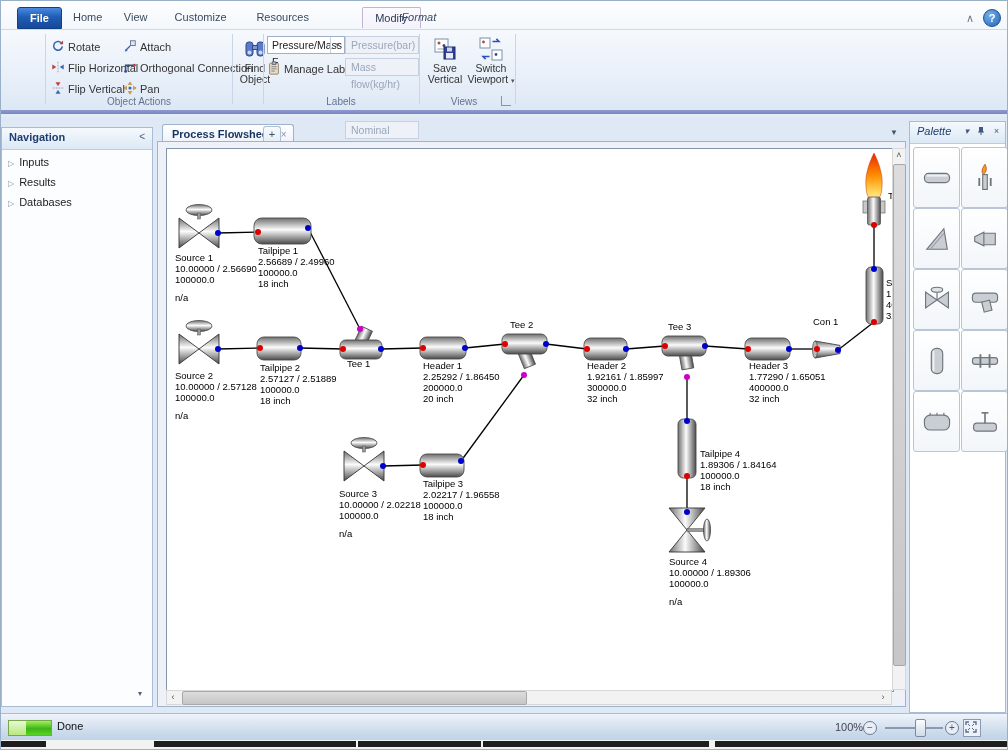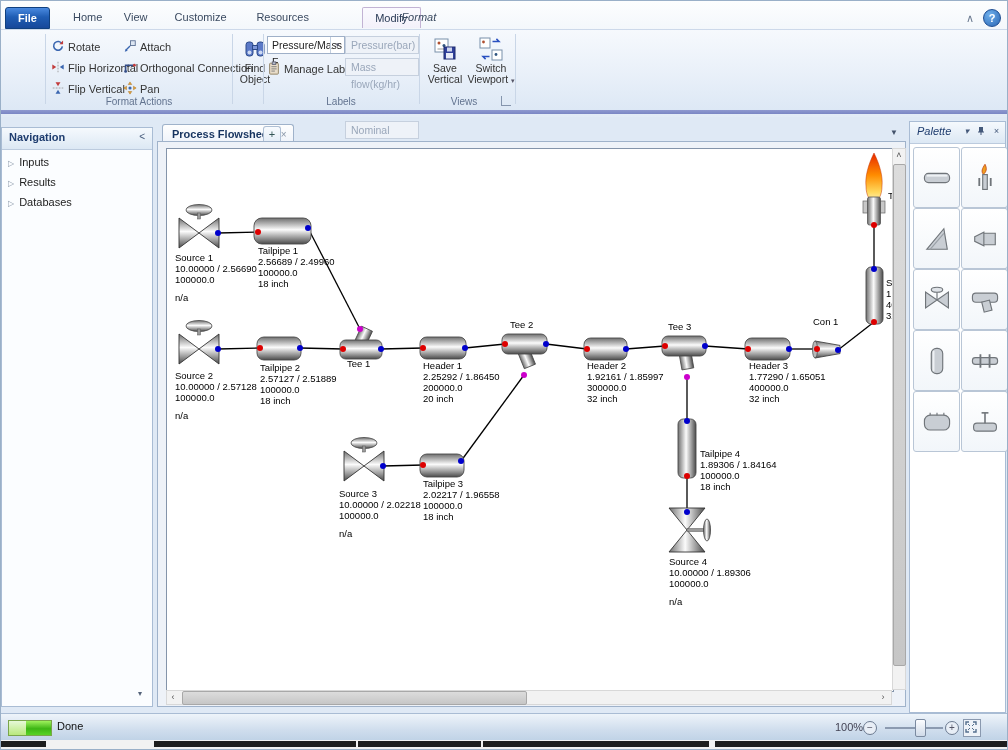--- a/index.html
+++ b/index.html
@@ -91,21 +91,21 @@
   #bottom-strip{position:absolute;left:0;top:739px;width:1008px;height:11px;background:#f2f2f2;}
   .bseg{position:absolute;top:1px;height:6px;background:#1e1e1e;}
 </style>
 </head>
 <body>
 
 <div id="app">
 
   <div id="ribbon">
     <div id="tab-row">
-        <div class="rtab file" style="left: 4px; padding-left: 12px;">File</div>
+        <div class="rtab file" style="left: 16px; padding-left: 12px;">File</div>
         <div class="rtab" style="left: 60px;">Home</div>
         <div class="rtab" style="left: 110.8px;">View</div>
         <div class="rtab" style="left: 161.6px;">Customize</div>
         <div class="rtab" style="left: 243.4px;">Resources</div>
         <div class="rtab active" style="left: 325.2px;">Modify</div>
         <div class="rtab" style="left: 388.4px; font-style: italic;">Format</div>
       </div>
     <div id="ribbon-body">
       <div class="vsep" style="left:44px"></div>
       <div id="oa-buttons">
@@ -149,21 +149,21 @@
             <span>Orthogonal Connection</span>
           </div>
           <div class="smallbtn" style="left: 122px; top: 50px;">
             <span><svg viewBox="0 0 16 16">
                 <path d="M8 1l2 3H6zM8 15l2-3H6zM1 8l3-2v4zM15 8l-3-2v4z" fill="#e8a33d" stroke="#a06a10" stroke-width="0.5"></path>
                 <circle cx="8" cy="8" r="1.8" fill="#3a66b0"></circle>
               </svg></span>
             <span>Pan</span>
           </div>
         </div>
-      <div class="grptitle" style="left:46px;width:184px">Format Actions</div>
+      <div class="grptitle" style="left:46px;width:184px">Object Actions</div>
       <div class="vsep" style="left:231px"></div>
       <div class="bigbtn" style="left:232px;top:5px">
         <span id="find-icon"><svg viewBox="0 0 24 24" width="26" height="26">
               <rect x="3" y="5" width="7" height="14" rx="2.8" fill="#5b79c7" stroke="#2c4a8a"></rect>
               <rect x="14" y="5" width="7" height="14" rx="2.8" fill="#5b79c7" stroke="#2c4a8a"></rect>
               <rect x="9.5" y="8.5" width="5" height="4" fill="#7e97d8" stroke="#2c4a8a"></rect>
               <circle cx="6.5" cy="15.5" r="2" fill="#cdd9f2"></circle>
               <circle cx="17.5" cy="15.5" r="2" fill="#cdd9f2"></circle>
             </svg></span>
         <span>Find Object</span>

